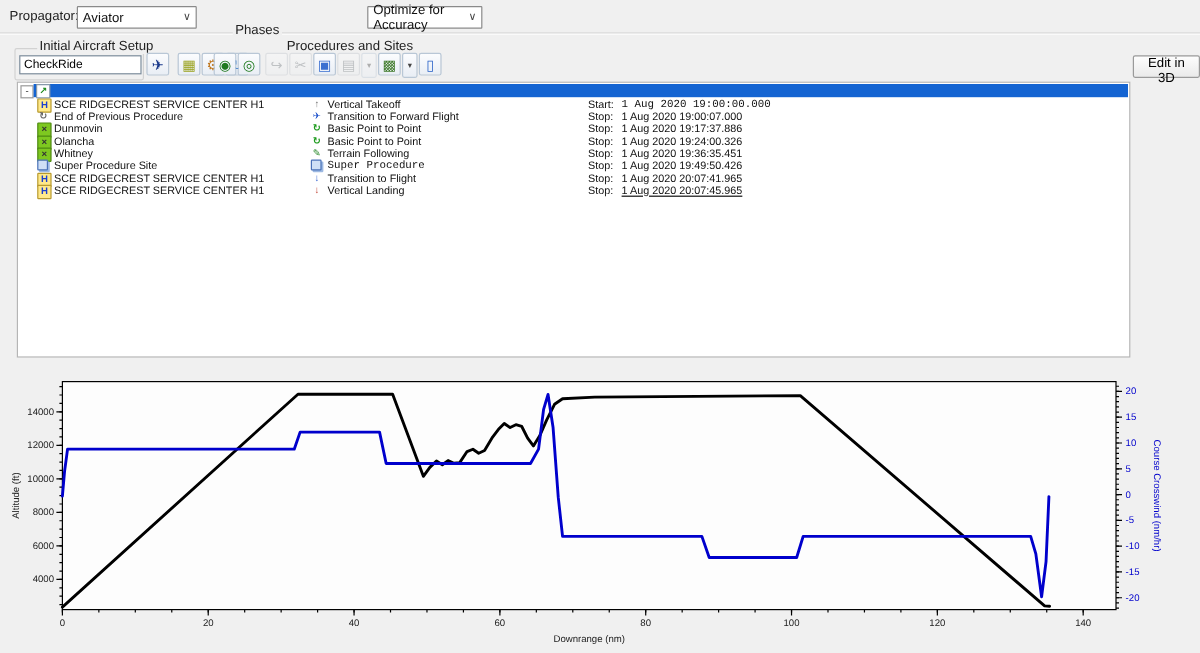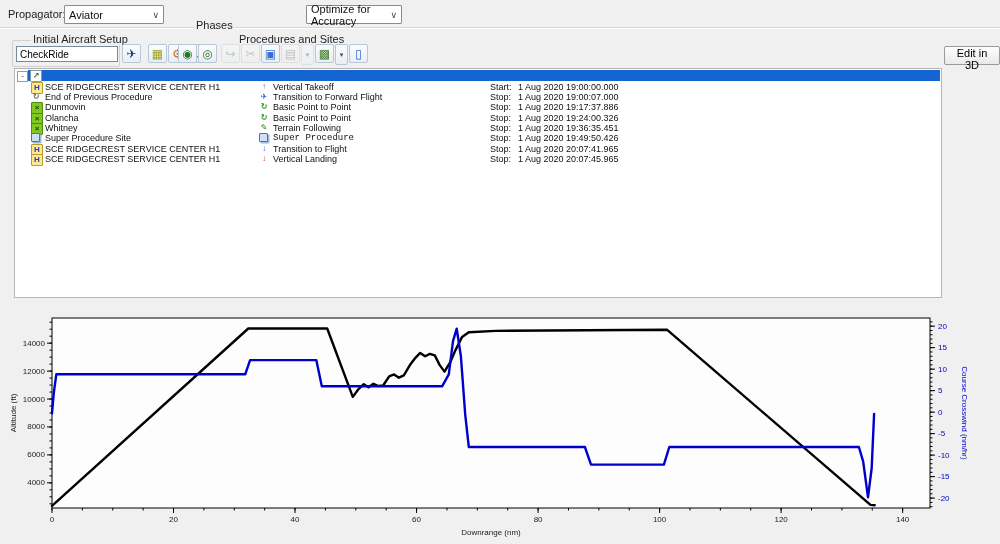--- a/index.html
+++ b/index.html
@@ -90,21 +90,21 @@
     <span class="ric" id="phase-icon" style="position: absolute; left: 2px; top: 0px; color: rgb(26, 138, 26); background: rgb(255, 255, 255); border: 1px solid rgb(136, 153, 170);">↗</span>
     <span style="position:absolute;left:16px;top:0;line-height:11px;margin-top:34px;">Phase 1</span>
   </div>
   <div id="rows-container">
       <div class="prow" style="top: 12.5px;">
         <span class="ric" style="left: 16px; top: 0px; color: rgb(27, 63, 208); background: rgb(255, 233, 138); border: 1px solid rgb(184, 154, 47);">H</span>
         <span style="left: 30px;">SCE RIDGECREST SERVICE CENTER H1</span>
         <span class="ric" style="left: 244px; top: 0px; color: rgb(119, 119, 119);">↑</span>
         <span style="left: 258px;">Vertical Takeoff</span>
         <span style="left: 475px;">Start:</span>
-        <span style="left: 503px;">1 Aug 2020 19:00:00.000</span>
+        <span style="left: 503px; font-family: Liberation Mono, monospace;">1 Aug 2020 19:00:00.000</span>
       </div>
       <div class="prow" style="top: 22.85px;">
         <span class="ric" style="left: 16px; top: 0px; color: rgb(102, 102, 102);">↻</span>
         <span style="left: 30px;">End of Previous Procedure</span>
         <span class="ric" style="left: 244px; top: 0px; color: rgb(34, 85, 204);">✈</span>
         <span style="left: 258px;">Transition to Forward Flight</span>
         <span style="left: 475px;">Stop:</span>
         <span style="left: 503px;">1 Aug 2020 19:00:07.000</span>
       </div>
       <div class="prow" style="top: 33.2px;">
@@ -146,21 +146,21 @@
         <span style="left: 258px;">Transition to Flight</span>
         <span style="left: 475px;">Stop:</span>
         <span style="left: 503px;">1 Aug 2020 20:07:41.965</span>
       </div>
       <div class="prow" style="top: 84.95px;">
         <span class="ric" style="left: 16px; top: 0px; color: rgb(27, 63, 208); background: rgb(255, 233, 138); border: 1px solid rgb(184, 154, 47);">H</span>
         <span style="left: 30px;">SCE RIDGECREST SERVICE CENTER H1</span>
         <span class="ric" style="left: 244px; top: 0px; color: rgb(187, 51, 34);">↓</span>
         <span style="left: 258px;">Vertical Landing</span>
         <span style="left: 475px;">Stop:</span>
-        <span style="left: 503px;">1 Aug 2020 20:07:45.965</span>
+        <span style="left: 503px; text-decoration: underline;">1 Aug 2020 20:07:45.965</span>
       </div>
     </div>
 </div>
 
 <div class="abs" id="chart-region">
   <svg id="chart-svg" width="1000" height="234">
       <rect x="52" y="8" width="878" height="190" fill="#fdfdfd" stroke="#000" stroke-width="1"></rect>
       <line x1="49.5" y1="193.80882352941177" x2="52" y2="193.80882352941177" stroke="#000" stroke-width="1"></line>
       <line x1="49.5" y1="186.8235294117647" x2="52" y2="186.8235294117647" stroke="#000" stroke-width="1"></line>
       <line x1="49.5" y1="179.83823529411765" x2="52" y2="179.83823529411765" stroke="#000" stroke-width="1"></line>

